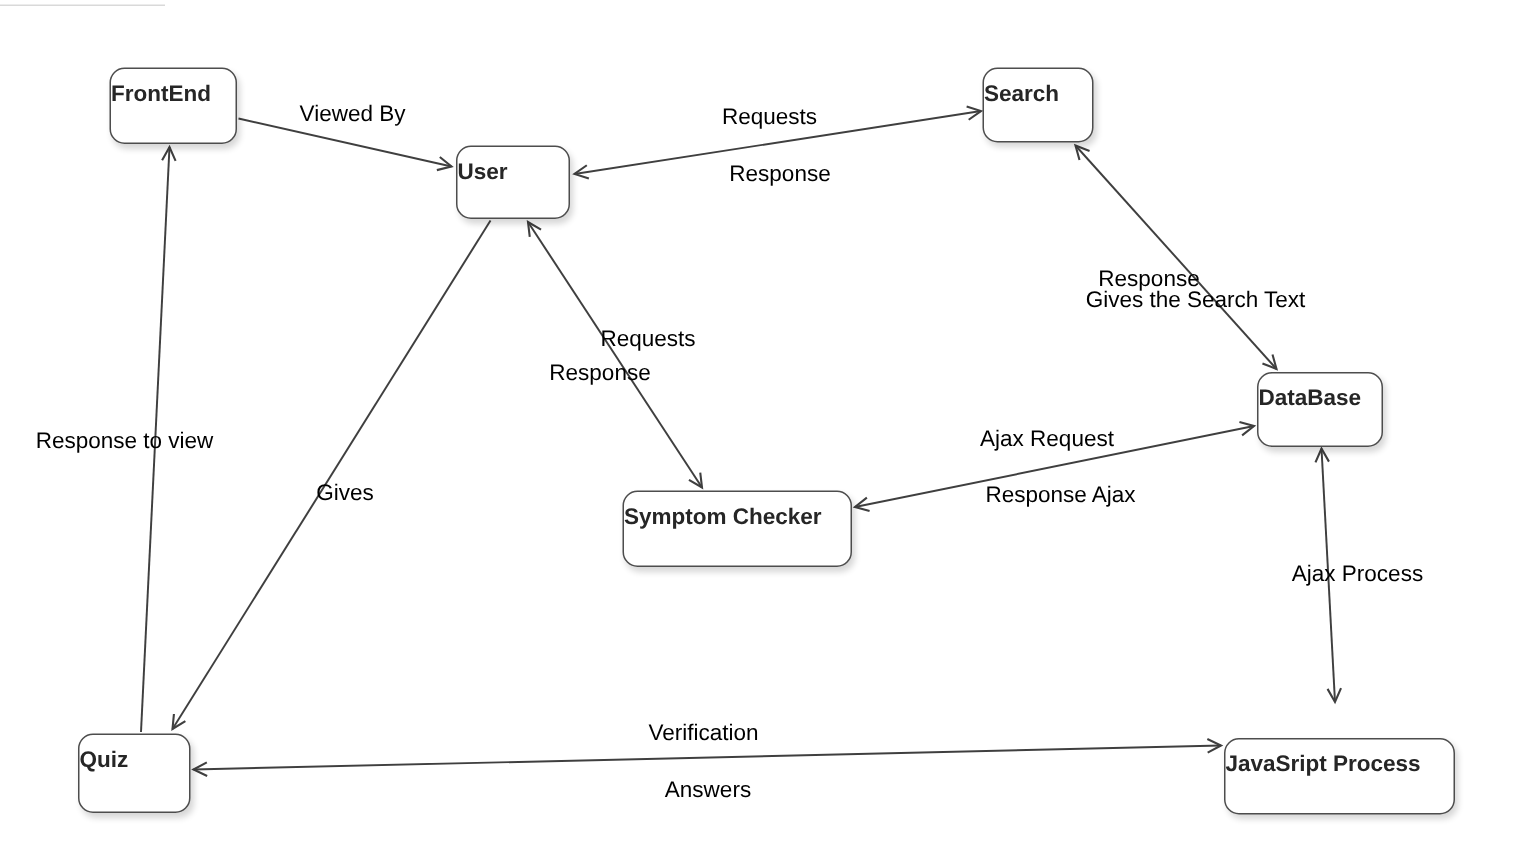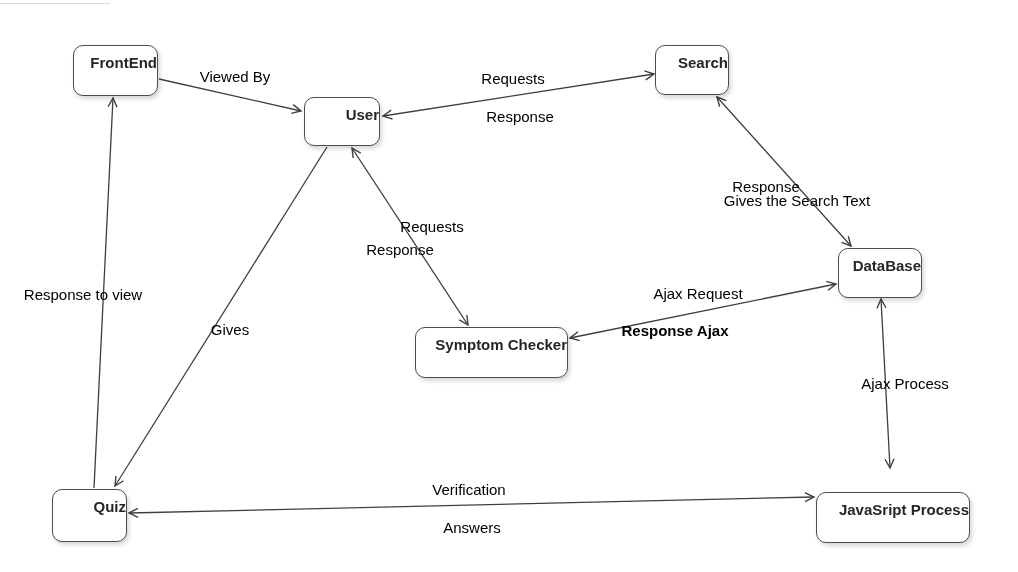--- a/index.html
+++ b/index.html
@@ -21,21 +21,21 @@
     top: 0;
   }
   .node {
     position: absolute;
     box-sizing: border-box;
     background: #ffffff;
     border: 1.6px solid #4d4d4d;
     border-radius: 10px;
     box-shadow: 2px 3px 4px rgba(0,0,0,0.16);
     display: flex;
-    justify-content: flex-end;
+    justify-content: flex-start;
     align-items: flex-start;
   }
   .node-label {
     font-weight: bold;
     font-size: 15px;
     color: #262626;
     padding-top: 8px;
     white-space: nowrap;
   }
   .edge-label {
@@ -107,21 +107,21 @@
   <span class="edge-label" style="left:513px; top:78px;">Requests</span>
   <span class="edge-label" style="left:520px; top:116px;">Response</span>
 
   <span class="edge-label" style="left:797px; top:161px;margin-top:39px;">Gives the Search Text</span>
   <span class="edge-label" style="left:766px; top:186px;">Response</span>
 
   <span class="edge-label" style="left:432px; top:226px;">Requests</span>
   <span class="edge-label" style="left:400px; top:249px;">Response</span>
 
   <span class="edge-label" style="left:698px; top:293px;">Ajax Request</span>
-  <span class="edge-label" style="left:675px; top:330px;font-weight:bold;">Response Ajax</span>
+  <span class="edge-label" style="left:707px; top:330px;">Response Ajax</span>
 
   <span class="edge-label" style="left:905px; top:383px;">Ajax Process</span>
 
   <span class="edge-label" style="left:469px; top:489px;">Verification</span>
   <span class="edge-label" style="left:472px; top:527px;">Answers</span>
 
   <span class="edge-label" style="left:83px;  top:294px;">Response to view</span>
 
   <span class="edge-label" style="left:230px; top:329px;">Gives</span>
 

